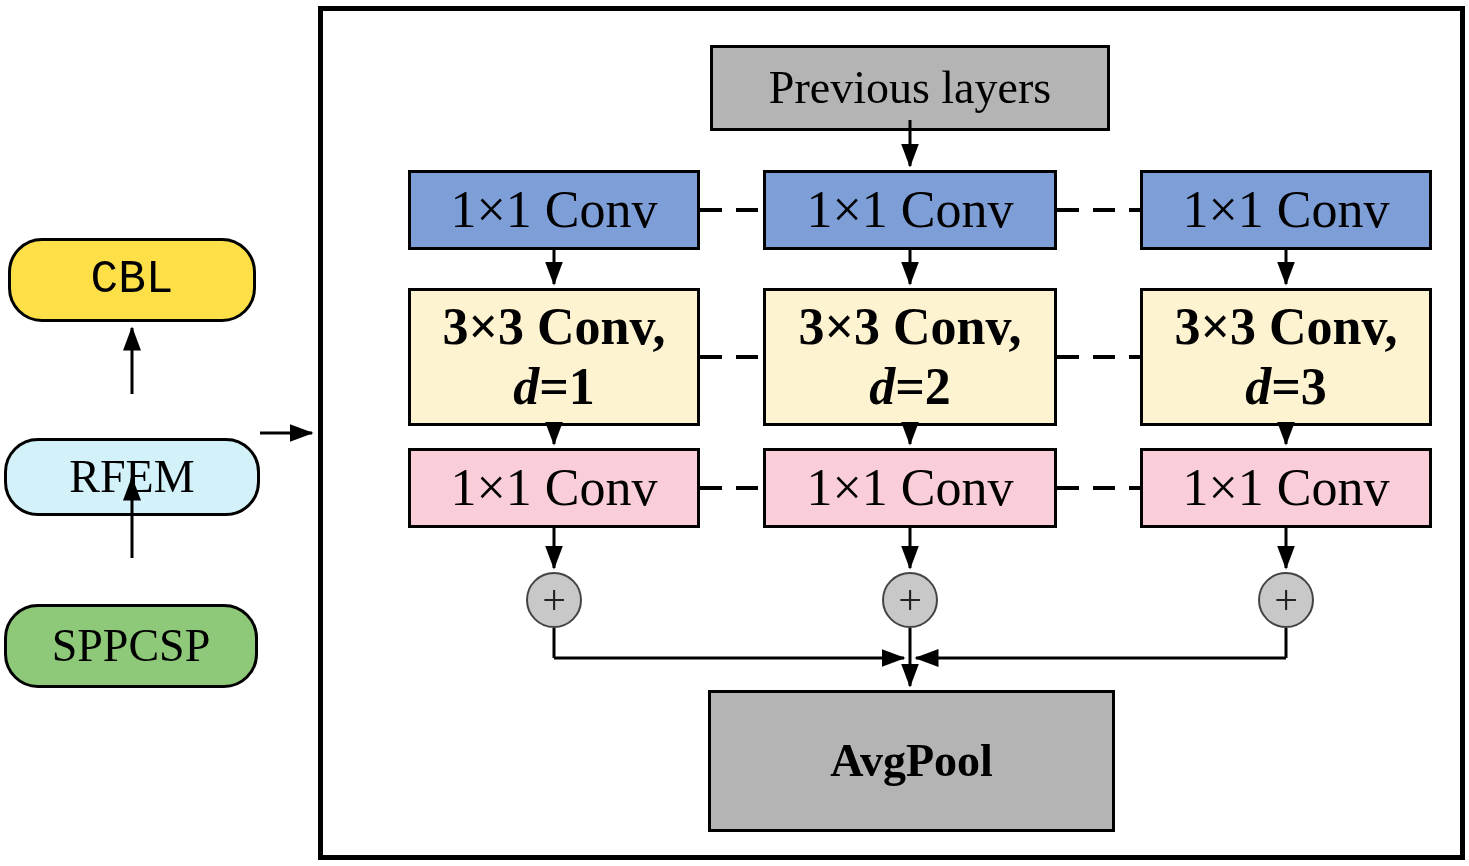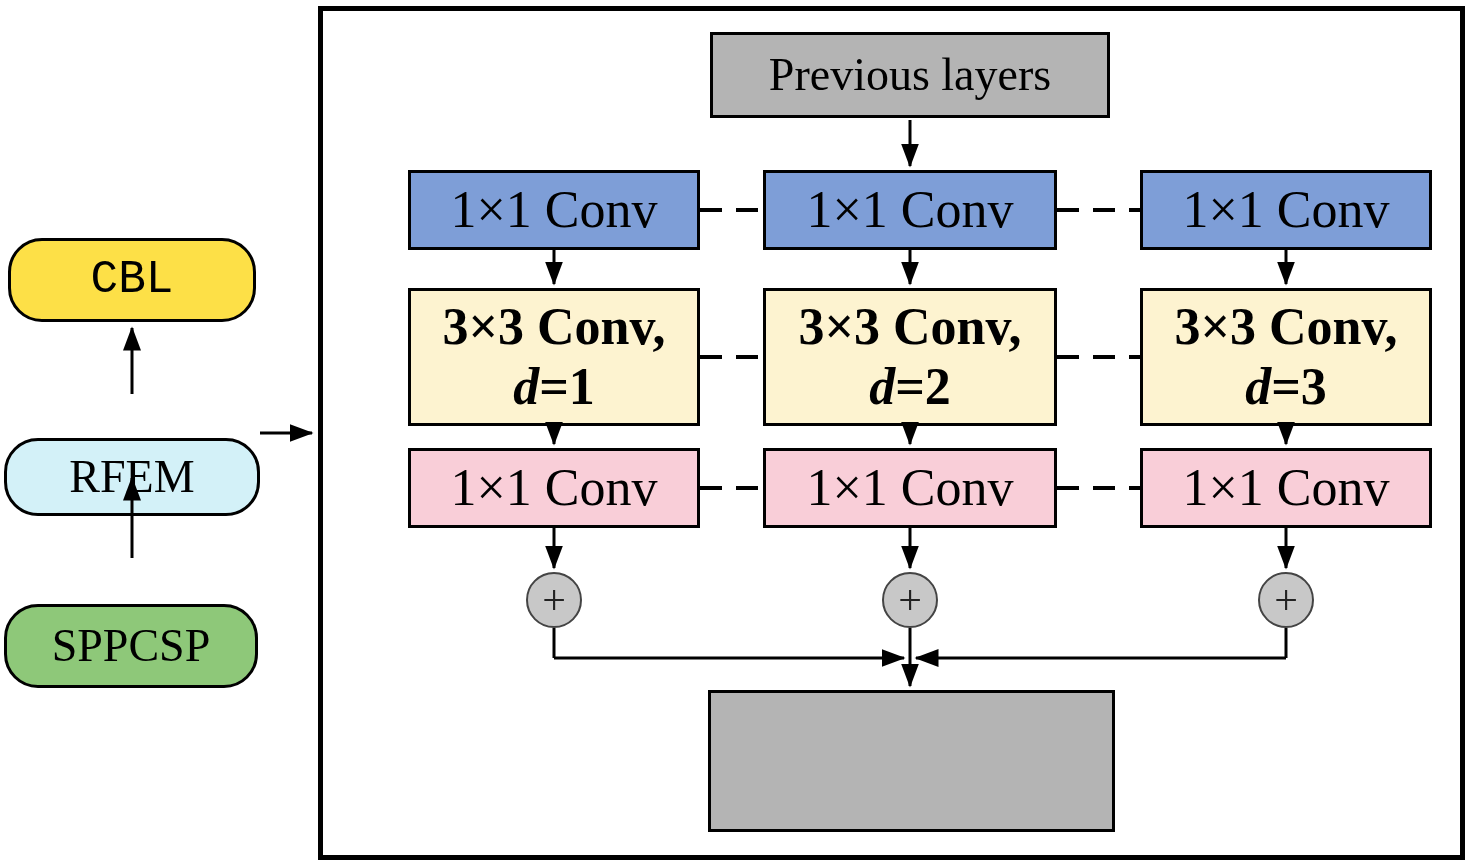--- a/index.html
+++ b/index.html
@@ -40,21 +40,21 @@
   </div>
 
   <div class="box pill" style="left: 4px; top: 558px; width: 254px; height: 84px; background: rgb(142, 200, 121); margin-top: 46px;">
     <span>SPPCSP</span>
   </div>
 
   <style id="fill-hooks"></style>
 
   <div class="outer"></div>
 
-  <div class="box" style="left: 710px; top: 32px; width: 400px; height: 86px; font-size: 46px; background: rgb(180, 180, 180);" id="bg-io1">
+  <div class="box" style="left: 710px; top: 45px; width: 400px; height: 86px; font-size: 46px; background: rgb(180, 180, 180);" id="bg-io1">
     <span>Previous layers</span>
   </div>
 
   <div class="box" style="left: 408px; top: 170px; width: 292px; height: 80px; background: rgb(126, 158, 215);" id="bg-b0">
     <span>1×1 Conv</span>
   </div>
   <div class="box" style="left: 763px; top: 170px; width: 294px; height: 80px; background: rgb(126, 158, 215);" id="bg-b1">
     <span>1×1 Conv</span>
   </div>
   <div class="box" style="left: 1140px; top: 170px; width: 292px; height: 80px; background: rgb(126, 158, 215);" id="bg-b2">
@@ -88,20 +88,21 @@
     <span>+</span>
   </div>
   <div class="circle" style="left: 882px; top: 572px; background: rgb(200, 200, 200);" id="bg-c1">
     <span>+</span>
   </div>
   <div class="circle" style="left: 1258px; top: 572px; background: rgb(200, 200, 200);" id="bg-c2">
     <span>+</span>
   </div>
 
   <div class="box tight" style="left: 708px; top: 690px; width: 407px; height: 142px; font-size: 46px; background: rgb(180, 180, 180);" id="bg-io2">
+    <span>AvgPool</span>
   </div>
 
   <svg class="lines" viewBox="0 0 1469 866">
     <defs>
       <marker id="arrow" markerWidth="10" markerHeight="8" refX="7.5" refY="3" orient="auto" markerUnits="strokeWidth">
         <path d="M0,0 L8,3 L0,6 Z" fill="#000"></path>
       </marker>
     </defs>
 
     <line x1="132" y1="558" x2="132" y2="478" stroke="#000" stroke-width="3" marker-end="url(#arrow)"></line>

